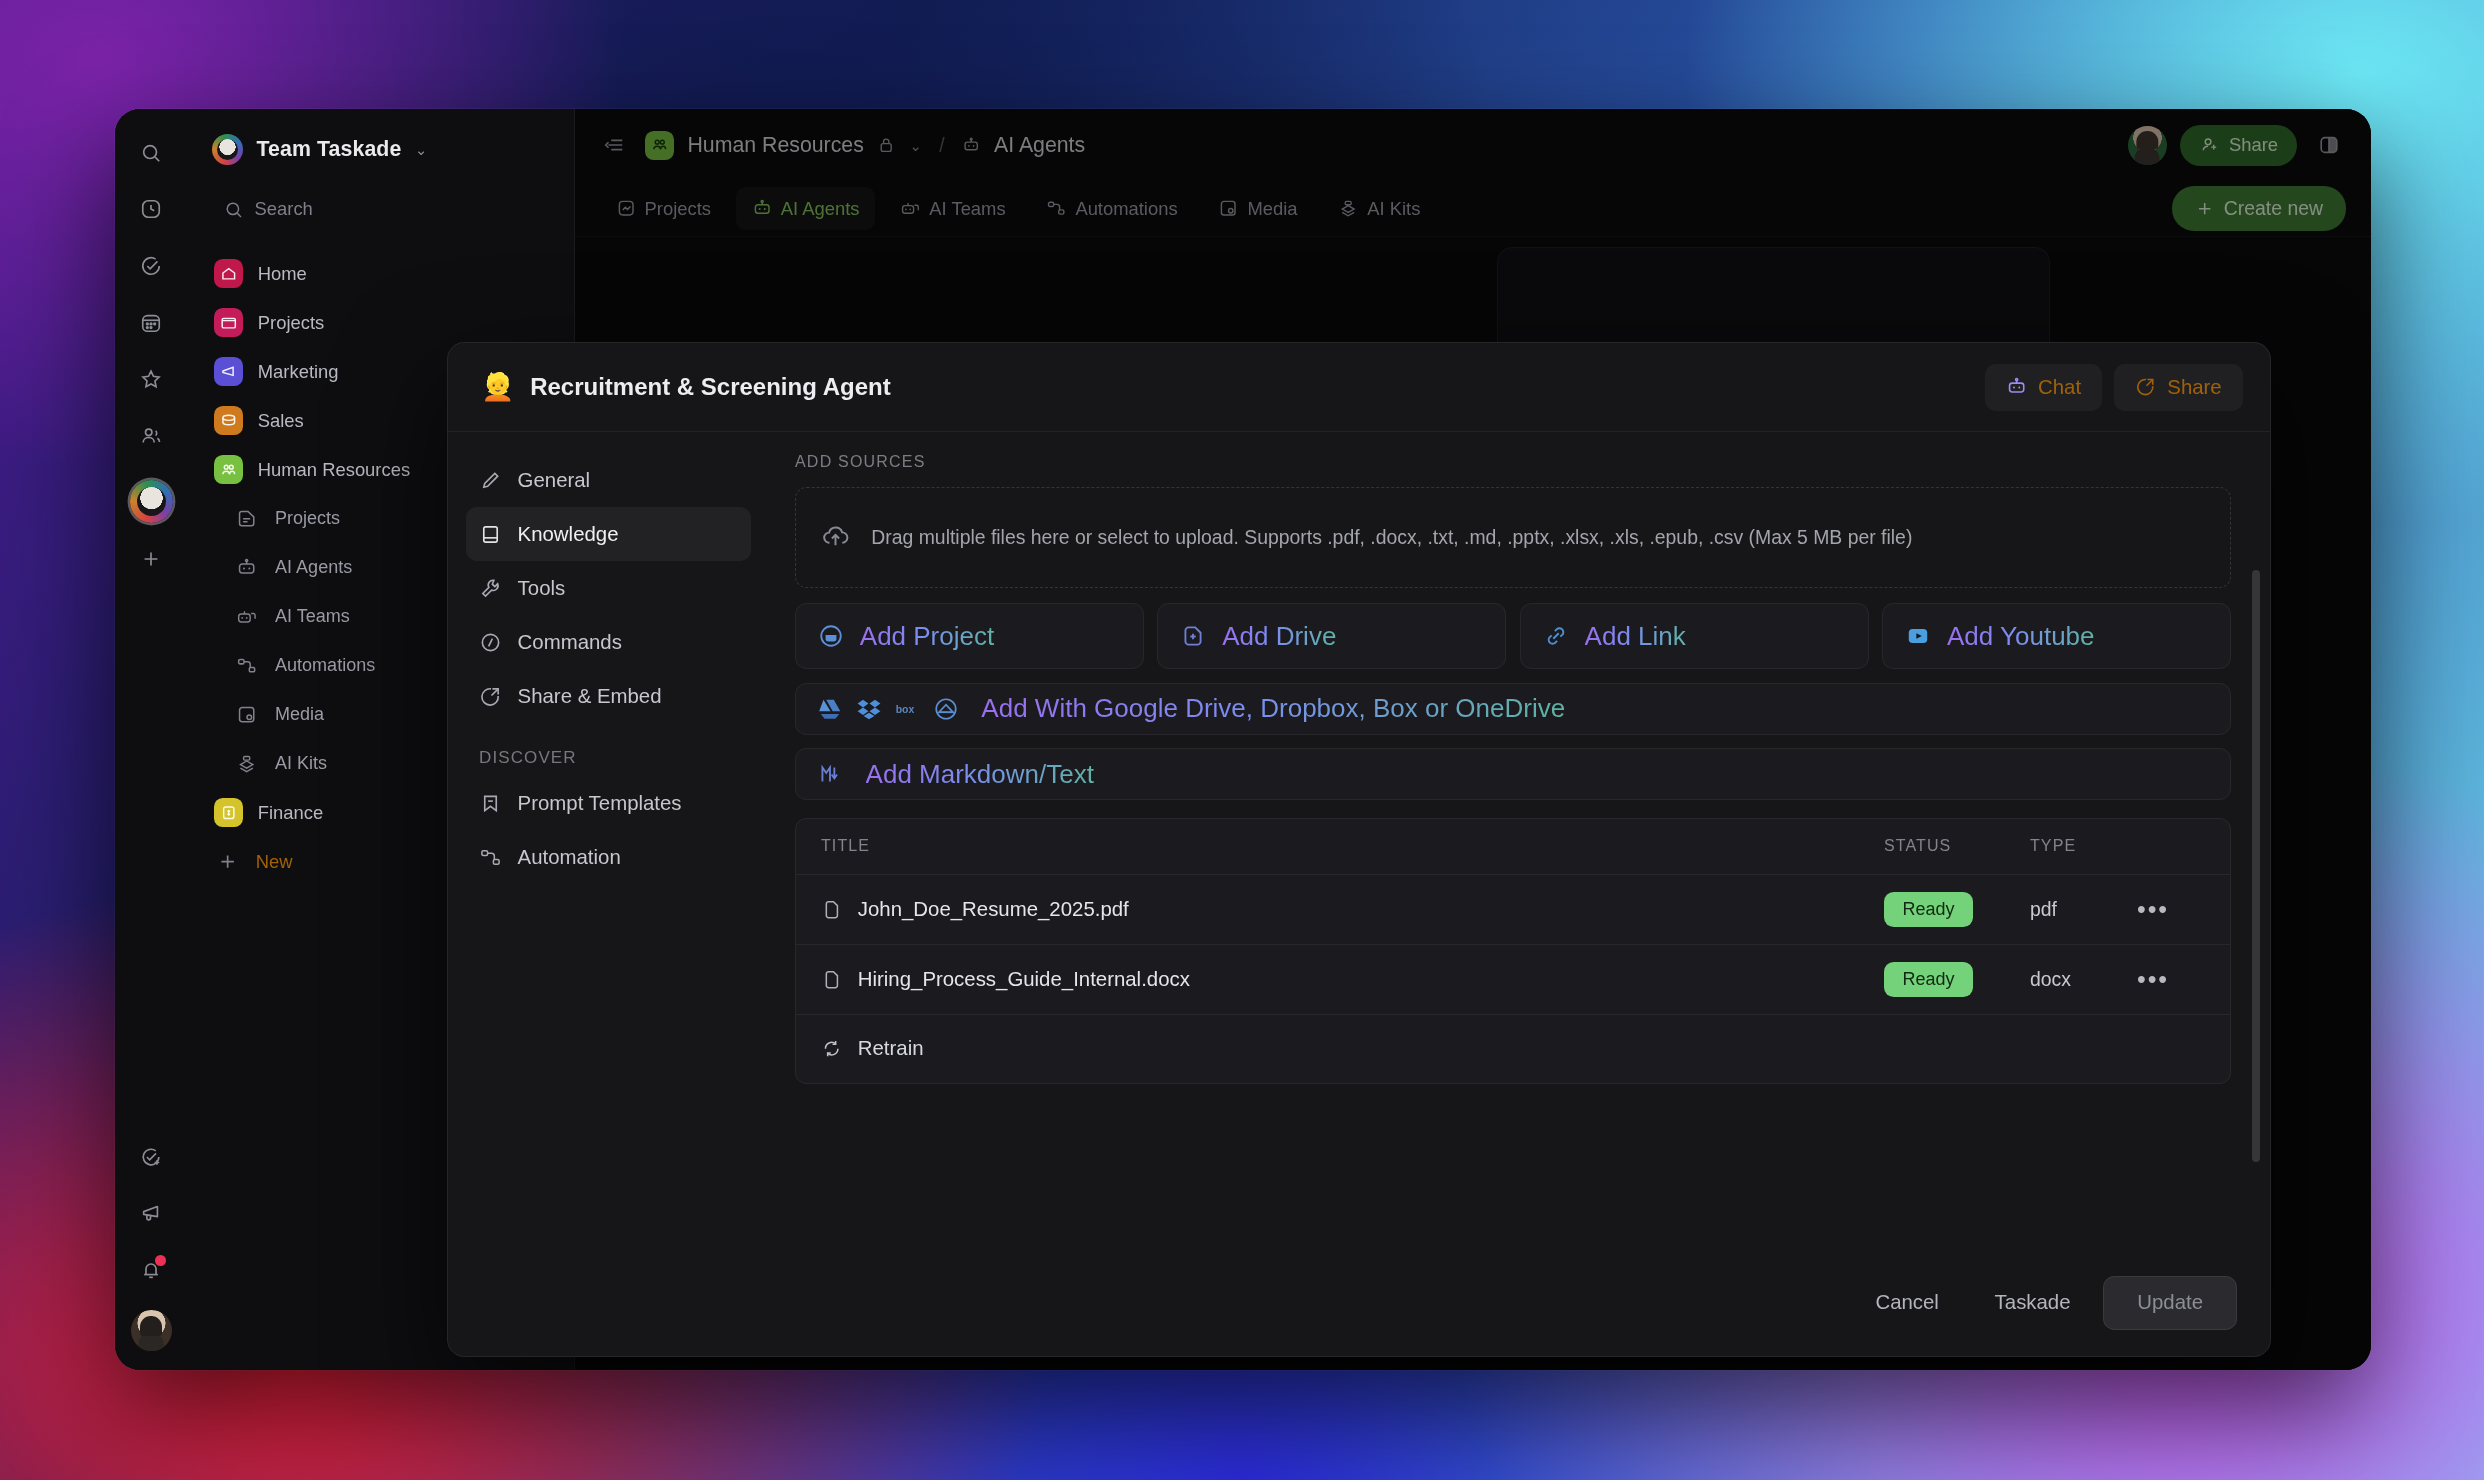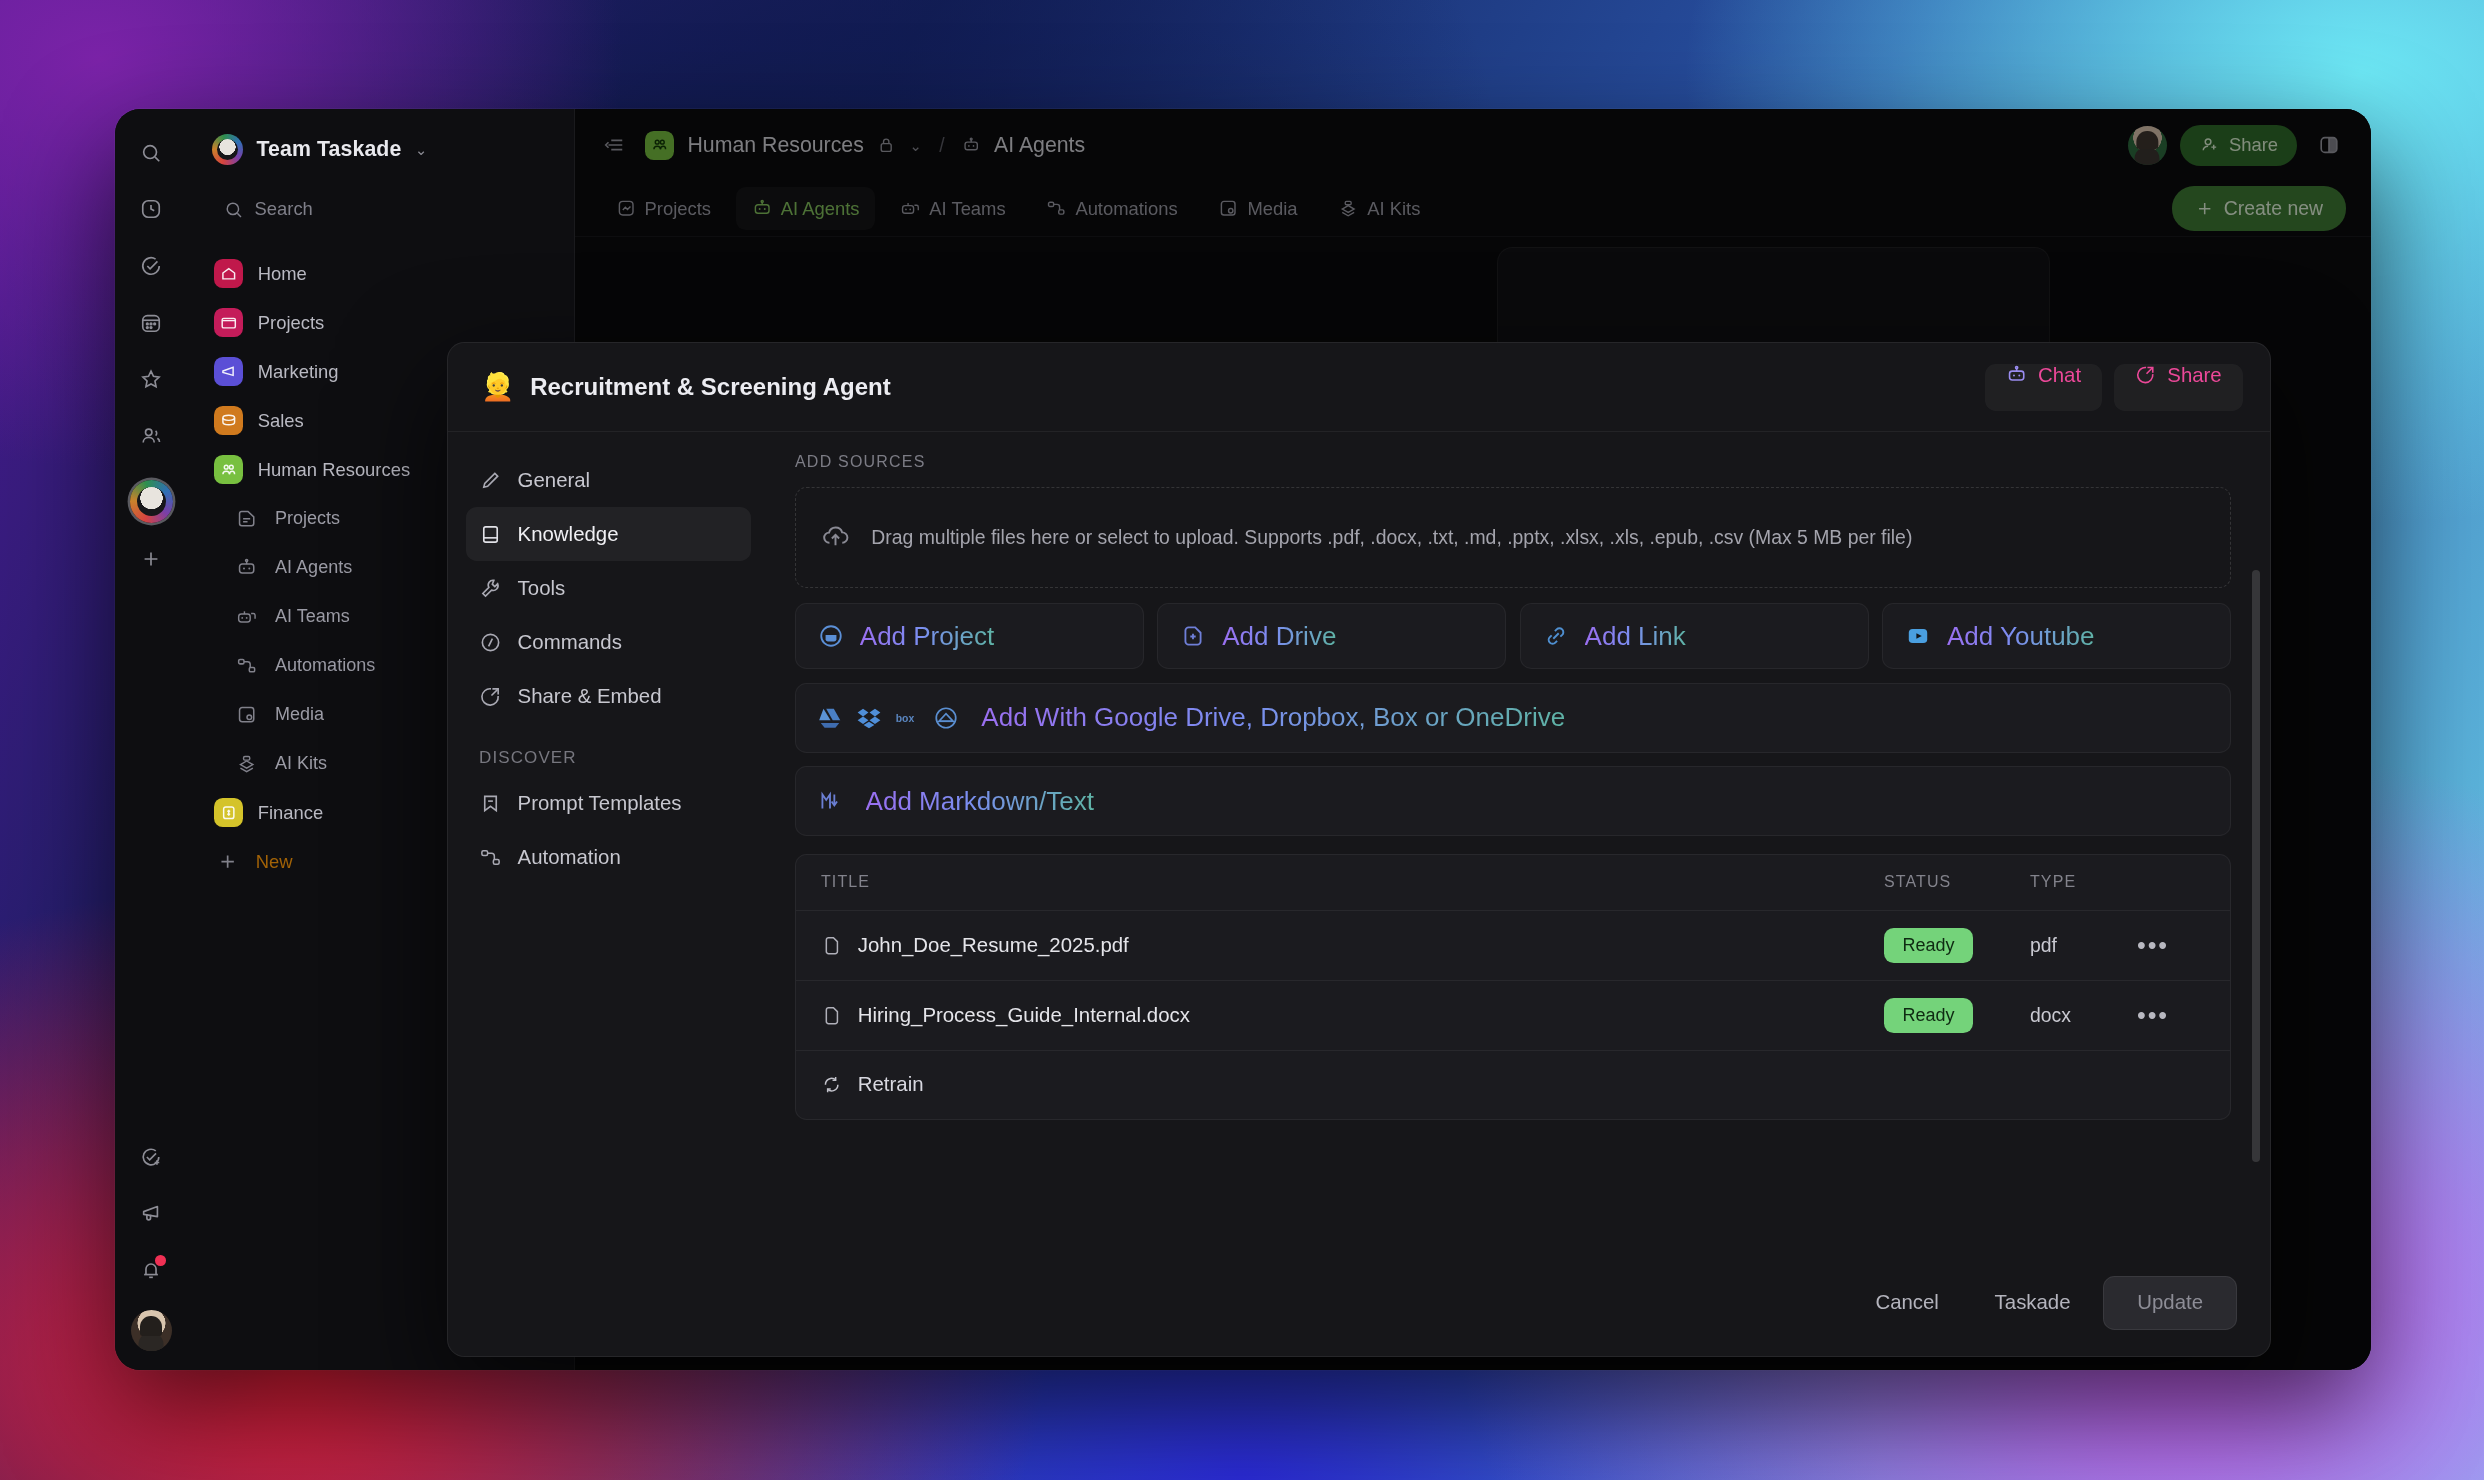--- a/index.html
+++ b/index.html
@@ -189,22 +189,22 @@
     display:flex; flex-direction:column; overflow:hidden;
   }
   .modal-head {
     height: 89px; display:flex; align-items:center; padding: 0 27px 0 33px;
     border-bottom: 1px solid rgba(255,255,255,.06); flex:none;
   }
   .modal-emoji { font-size:27px; margin-right:15.5px; line-height:1; }
   .modal-title { color:#ececf1; font-size:24px; font-weight:600; }
   .head-actions { margin-left:auto; display:flex; gap:11.6px; }
   .head-btn {
-    display:flex;gap:10.7px;height:47px;padding:0 21.3px;border-radius:10.7px;
-    background: rgba(255,255,255,.045); color:#ec4899; font-size:20.4px;
+    display:flex;align-items:center;gap:10.7px;height:47px;padding:0 21.3px;border-radius:10.7px;
+    background: rgba(255,255,255,.045); color:#a16207; font-size:20.4px;
   }
   .head-btn svg{width:21.3px;height:21.3px;}
   .head-btn.chat svg{color:#9a8cf0;}
 
   .modal-body { display:flex; flex:1; min-height:0; }
 
   .m-nav { width: 320px; padding: 21.3px 17.5px 0 17.5px; flex:none; }
   .m-nav-item {
     display:flex; align-items:center; gap:15.5px; height:54px;
     padding: 0 13.6px; border-radius:10.7px; color:#c7c7cf; font-size:20.4px;
@@ -237,21 +237,21 @@
   }
   .src-btn .ic { width:27px;height:27px;flex:none;display:flex;align-items:center;justify-content:center; }
   .src-btn .ic svg{width:26px;height:26px;}
   .grad-text {
     font-size:26px; font-weight:400;
     background: linear-gradient(90deg,#9a6ff0 0%,#7b8ef0 45%,#5fb3a6 100%);
     -webkit-background-clip:text; background-clip:text; color:transparent;
     white-space:nowrap;
   }
   .wide-row {
-    margin-top:13.6px; height:70px; border-radius:11.6px; background:#1b1b1f;
+    margin-top:13.6px; height:52px; border-radius:11.6px; background:#1b1b1f;
     border:1px solid rgba(255,255,255,.055);
     display:flex; align-items:center; gap:12.6px; padding: 0 21.3px;
   }
   .wide-row .logos { display:flex; align-items:center; gap:12.6px; margin-right:9.7px; }
   .wide-row .logos svg{width:26px;height:26px;}
 
   .tbl-wrap {
     margin-top: 17.5px; background:#1b1b1f; border:1px solid rgba(255,255,255,.06);
     border-radius: 11.6px; overflow:hidden;
   }

